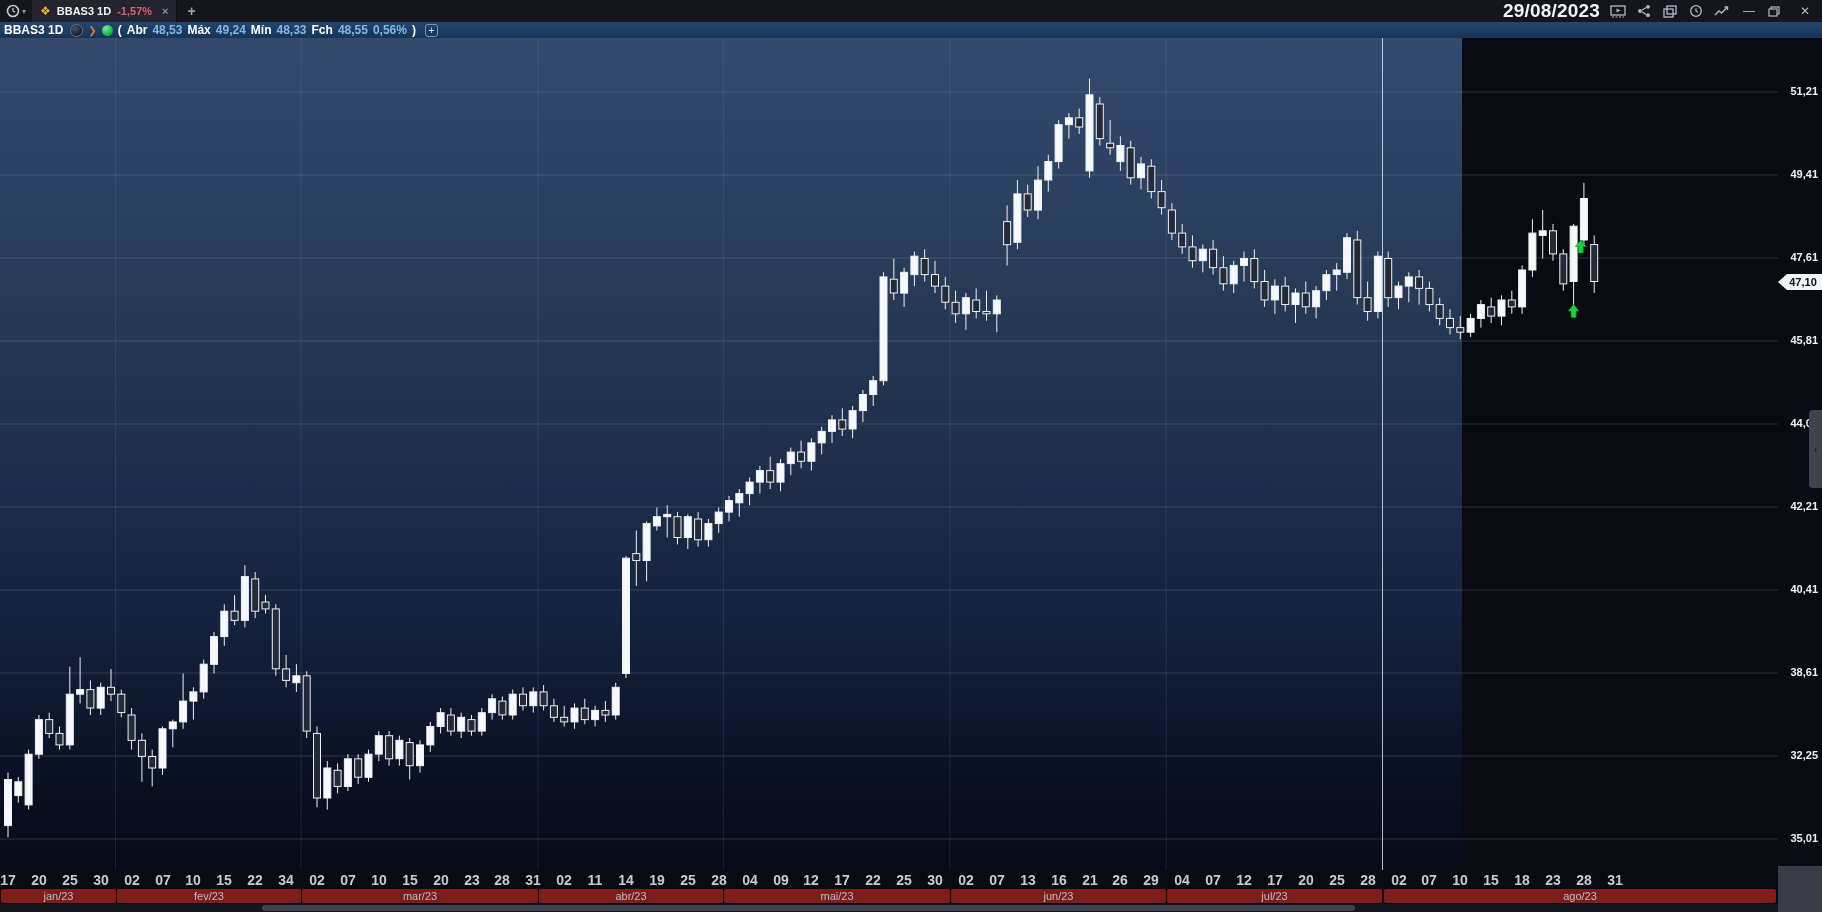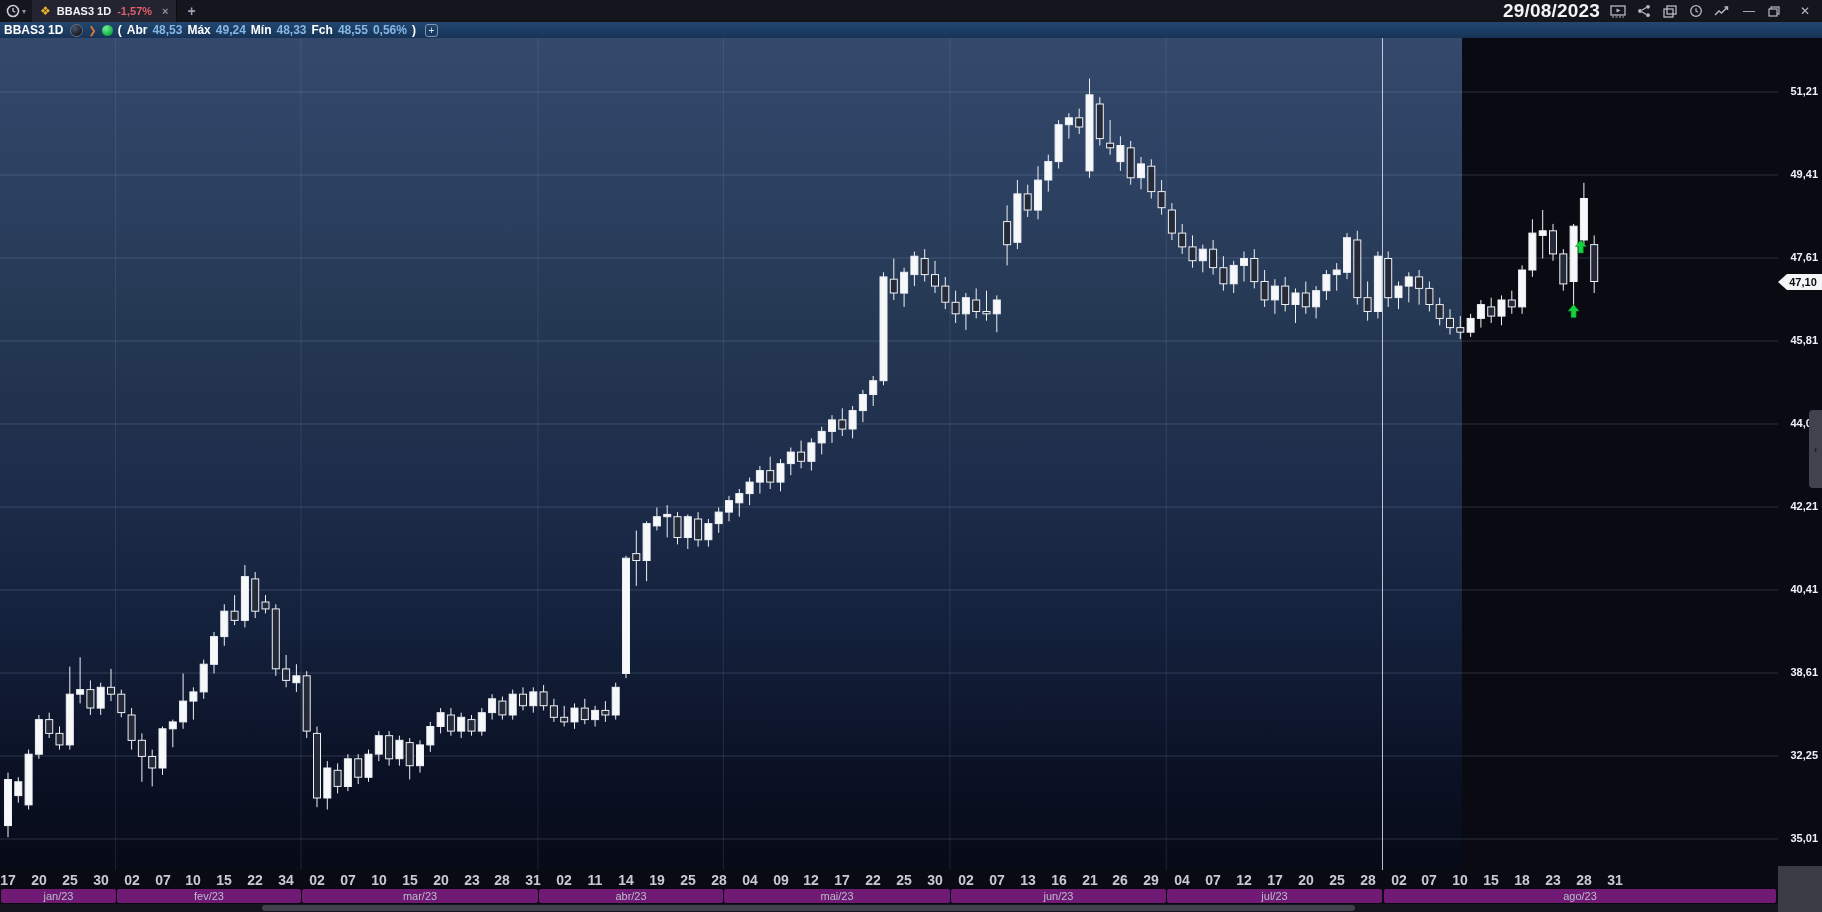--- a/index.html
+++ b/index.html
@@ -39,21 +39,21 @@
   #pricetag{position:absolute;left:1778px;width:44px;height:16px;background:#f4f5f7;color:#0b0d12;
     font-size:11px;font-weight:bold;text-align:center;line-height:16px;
     clip-path:polygon(0 50%,9px 0,100% 0,100% 100%,9px 100%);padding-left:6px;}
   #sidehandle{position:absolute;left:1809px;top:372px;width:13px;height:78px;background:#40434d;border-radius:4px 0 0 4px;
     color:#1a1c24;font-size:11px;font-weight:bold;display:flex;align-items:center;justify-content:center;cursor:pointer;}
 
   
   #days{position:absolute;left:0;top:870px;width:1778px;height:18px;background:#0a0b12;}
   .dtick{position:absolute;top:2px;transform:translateX(-50%);color:#c6cad4;font-size:14px;font-weight:bold;}
   #months{position:absolute;left:0;top:888px;width:1778px;height:16px;background:#0a0b12;}
-  .mbox{position:absolute;top:1px;height:14px;background:#701a75;border-radius:2px;color:#b9bdc9;font-size:11px;
+  .mbox{position:absolute;top:1px;height:14px;background:#7f1d1d;border-radius:2px;color:#b9bdc9;font-size:11px;
     display:flex;align-items:center;justify-content:center;}
   #hscroll{position:absolute;left:0;top:904px;width:1778px;height:8px;background:#15161d;}
   #hthumb{position:absolute;left:262px;top:1px;width:1093px;height:6px;background:#3f424d;border-radius:3px;cursor:pointer;}
   #corner{position:absolute;left:1778px;top:866px;width:44px;height:46px;background:#3a3c45;}
   svg{display:block;}
 </style>
 </head>
 <body>
 
 <div id="app">

